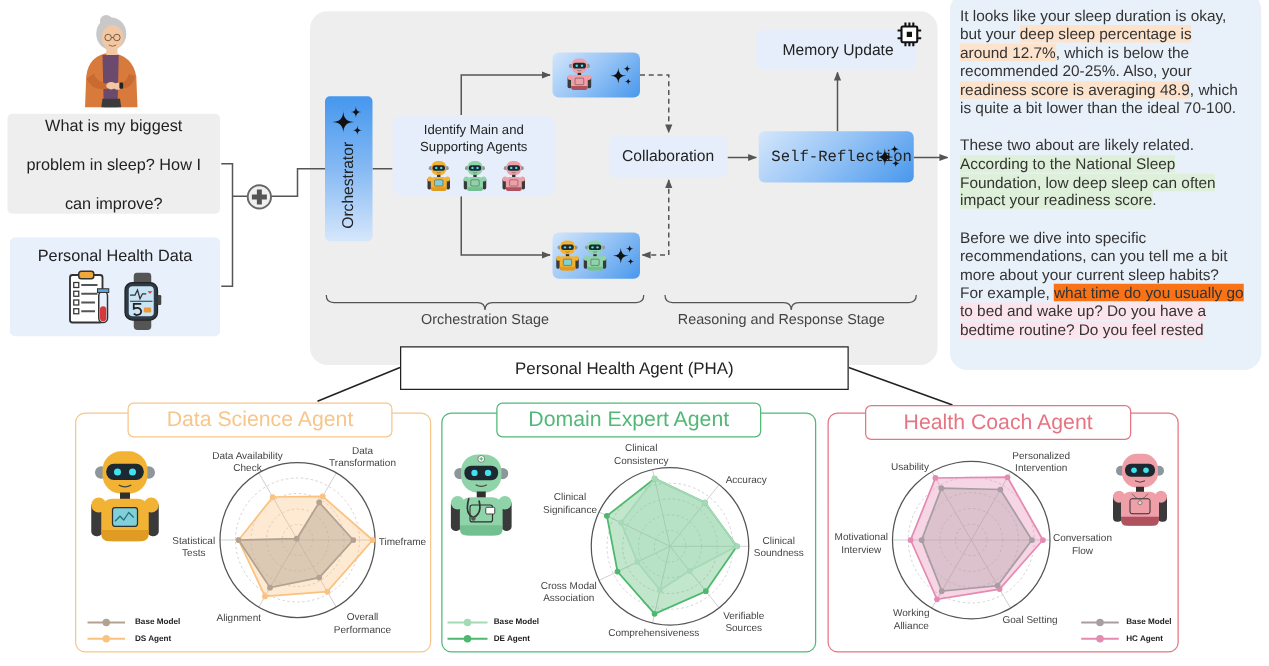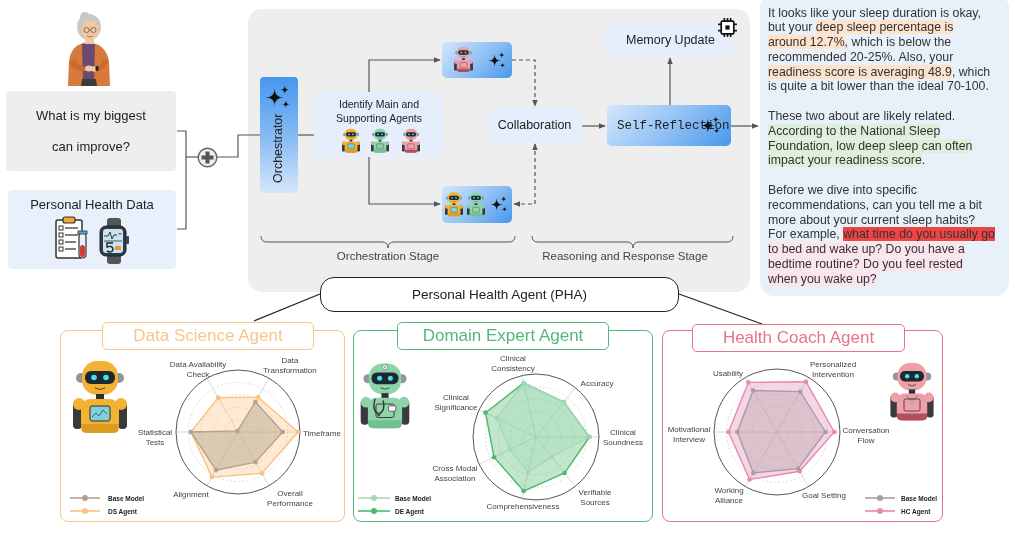--- a/index.html
+++ b/index.html
@@ -14,21 +14,21 @@
   .grad{background:linear-gradient(135deg,#D4E6FC 0%,#93C2F5 50%,#4897EC 100%);border-radius:5px;z-index:2;}
   .orch{left:260px;top:77px;width:38px;height:116px;background:linear-gradient(to bottom,#4597EE 0%,#85B9F3 50%,#D6E7FC 100%);border-radius:4px;z-index:2;}
   .orch-text{position:absolute;left:11px;top:36px;height:70px;writing-mode:vertical-rl;transform:rotate(180deg);font-size:12.5px;color:#222;text-align:center;white-space:nowrap;}
   .lightbox{background:#E5EEFA;z-index:2;}
   .ident{left:314px;top:92px;width:130px;height:65px;border-radius:8px;}
   .ident-text{position:absolute;left:0;right:0;top:5px;text-align:center;font-size:10.5px;line-height:14px;color:#222;}
   .collab{left:487px;top:108px;width:95px;height:34px;border-radius:6px;display:flex;align-items:center;justify-content:center;font-size:12.5px;color:#222;}
   .memory{left:605px;top:24px;width:128px;height:32px;border-radius:6px;font-size:12.5px;color:#222;padding-left:21px;display:flex;align-items:center;}
   .selfref{left:607px;top:105px;width:124px;height:41px;font-size:12.5px;color:#222;padding-left:10px;display:flex;align-items:center;font-family:Liberation Mono, monospace;}
   .stage{top:250px;font-size:11.5px;color:#444;text-align:center;white-space:nowrap;z-index:2;}
-  .pha{left:320px;top:277px;width:359px;height:35px;border:1.5px solid #222;border-radius:14px;background:#fff;display:flex;align-items:center;justify-content:center;font-size:13.5px;color:#222;z-index:3;}
+  .pha{left:320px;top:277px;width:359px;height:35px;border:1.5px solid #222;border-radius:0;background:#fff;display:flex;align-items:center;justify-content:center;font-size:13.5px;color:#222;z-index:3;}
   .chat{left:760px;top:-6px;width:249px;height:302px;background:#E8F0FA;border-radius:14px;padding:11.5px 0 0 8px;font-size:12.3px;line-height:14.8px;color:#333;overflow:hidden;z-index:2;}
   .chat .para{margin-bottom:14.8px;}
   .chat .line{white-space:nowrap;}
   .agent-panel{border:1.5px solid #ccc;border-radius:8px;top:330px;height:192px;background:#fff;z-index:1;}
   .agent-title{border:1.5px solid #ccc;border-radius:5px;background:#fff;height:28px;display:flex;align-items:center;justify-content:center;font-size:17px;z-index:4;white-space:nowrap;}
   .robot{z-index:3;}
   .axis-label{font-family:"Liberation Sans",sans-serif;font-size:8px;fill:#444;}
   .legend-text{font-family:"Liberation Sans",sans-serif;font-size:6.5px;font-weight:bold;fill:#222;}
   .grid-ring{fill:none;stroke:#D3D3D3;stroke-width:0.8;stroke-dasharray:2 2;}
   .outer-ring{fill:none;stroke:#555;stroke-width:1;}
@@ -82,20 +82,21 @@
     <path d="M27 25 Q30 27 33 25" stroke="#a0604a" fill="none" stroke-width="0.8"></path>
     <path d="M9 52 Q14 62 26 60 L28 56 Q18 56 15 48 Z" fill="#C96B30"></path>
     <path d="M48 50 Q46 60 36 60 L34 56 Q42 55 43 48Z" fill="#C96B30"></path>
     <ellipse cx="29" cy="57.5" rx="4" ry="3" fill="#F2C7A4"></ellipse>
     <ellipse cx="34" cy="58" rx="3" ry="2.8" fill="#F2C7A4"></ellipse>
     <rect x="35.5" y="55" width="3" height="5" rx="1" fill="#222"></rect>
   </svg>
 
   <div class="abs qbox">
     <div>What is my biggest</div>
+    <div>problem in sleep? How I</div>
     <div>can improve?</div>
   </div>
 
   <div class="abs phd">
     <div class="phd-title">Personal Health Data</div>
     <svg class="abs" style="left:46px;top:25px;width:36px;height:46px" viewBox="0 0 36 46">
       <rect x="2" y="5" width="26" height="38" rx="2" fill="#fff" stroke="#333" stroke-width="1.5"></rect>
       <rect x="9" y="2" width="12" height="6" rx="2" fill="#F2A73B" stroke="#333" stroke-width="1.2"></rect>
       <rect x="5" y="11" width="4" height="4" fill="none" stroke="#333" stroke-width="1"></rect>
         <line x1="11" y1="13" x2="24" y2="13" stroke="#555" stroke-width="1.5"></line>
@@ -246,24 +247,23 @@
       <div class="para">
         <div class="line"><span>These two about are likely related.</span></div>
         <div class="line"><span style="background: rgb(222, 240, 217);">According to the National Sleep</span></div>
         <div class="line"><span style="background: rgb(222, 240, 217);">Foundation, low deep sleep can often</span></div>
         <div class="line"><span style="background: rgb(222, 240, 217);">impact your readiness score</span><span>.</span></div>
       </div>
       <div class="para">
         <div class="line"><span>Before we dive into specific</span></div>
         <div class="line"><span>recommendations, can you tell me a bit</span></div>
         <div class="line"><span>more about your current sleep habits?</span></div>
-        <div class="line"><span>For example, </span><span style="background: #ef4444;">what time do you usually go</span></div>
+        <div class="line"><span>For example, </span><span style="background: #f97316;">what time do you usually go</span></div>
         <div class="line"><span style="background: rgb(252, 228, 236);">to bed and wake up? Do you have a</span></div>
         <div class="line"><span style="background: rgb(252, 228, 236);">bedtime routine? Do you feel rested</span></div>
-        <div class="line"><span style="background: rgb(252, 228, 236);">when you wake up?</span></div>
       </div>
     </div>
 
   <div class="abs agent-panel" style="left: 60px; width: 285px; border-color: rgb(247, 198, 138);"></div>
   <div class="abs agent-panel" style="left: 353px; width: 300px; border-color: rgb(82, 184, 119);"></div>
   <div class="abs agent-panel" style="left: 662px; width: 281px; border-color: rgb(229, 117, 131);"></div>
 
   <div class="abs agent-title" style="left: 102px; top: 322px; width: 212px; border-color: rgb(247, 198, 138); color: rgb(247, 198, 138);">Data Science Agent</div>
   <div class="abs agent-title" style="left: 397px; top: 322px; width: 212px; border-color: rgb(82, 184, 119); color: rgb(82, 184, 119);">Domain Expert Agent</div>
   <div class="abs agent-title" style="left: 692px; top: 324px; width: 213px; border-color: rgb(229, 117, 131); color: rgb(229, 117, 131);">Health Coach Agent</div>

